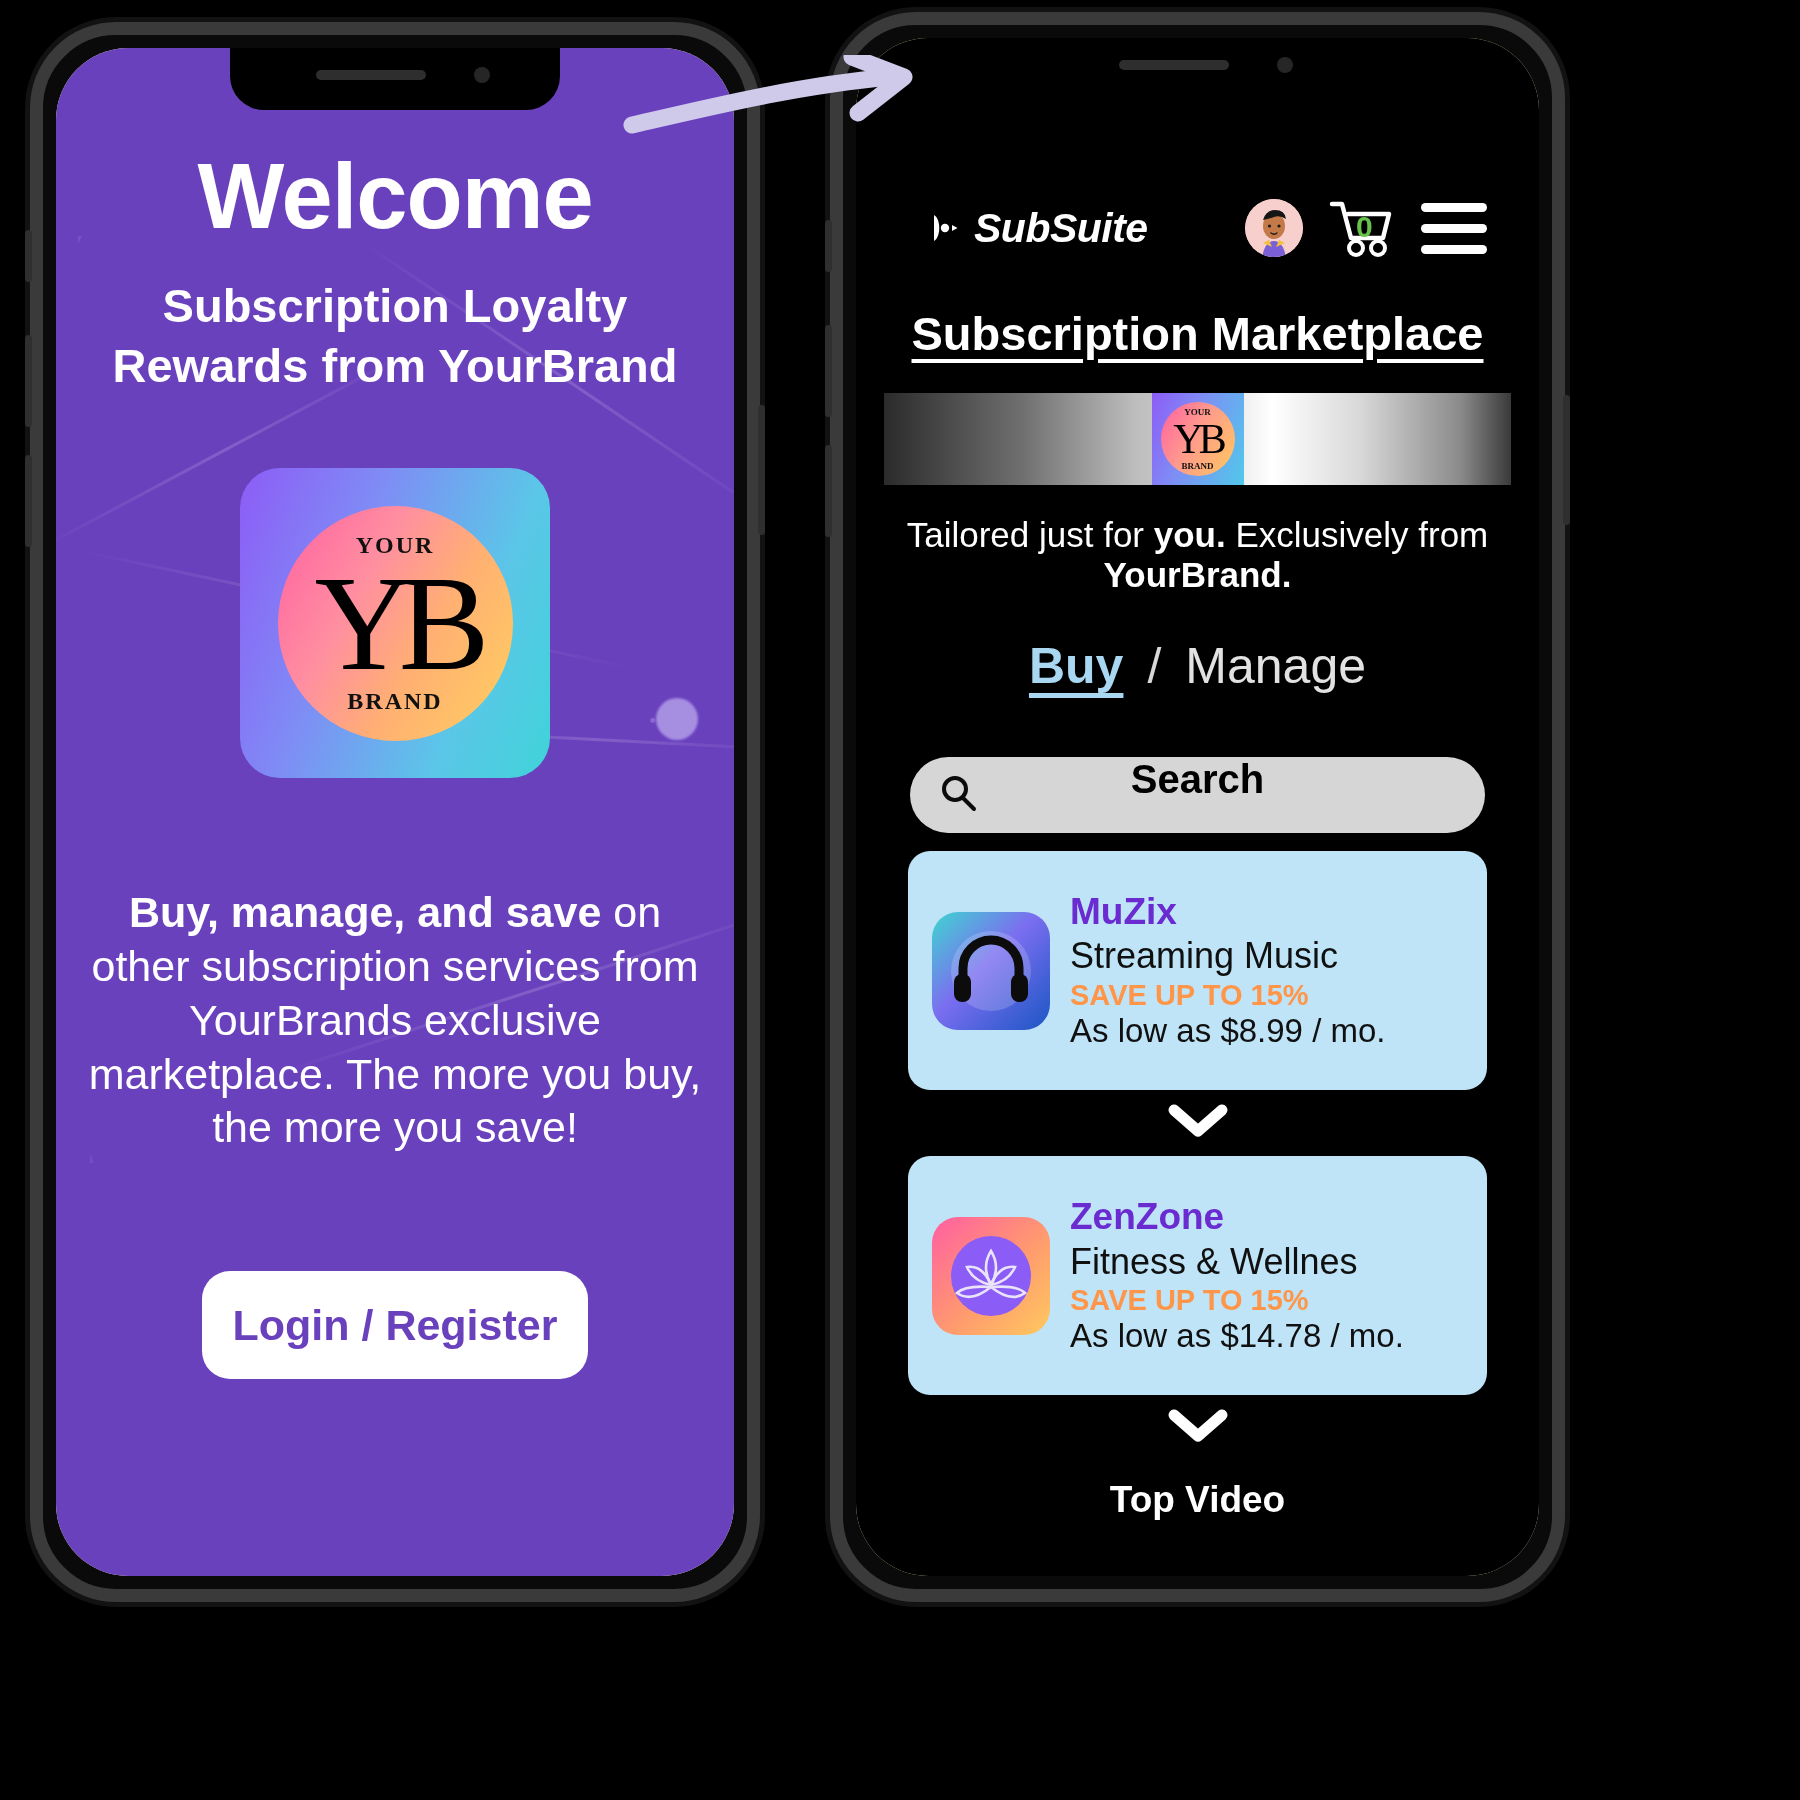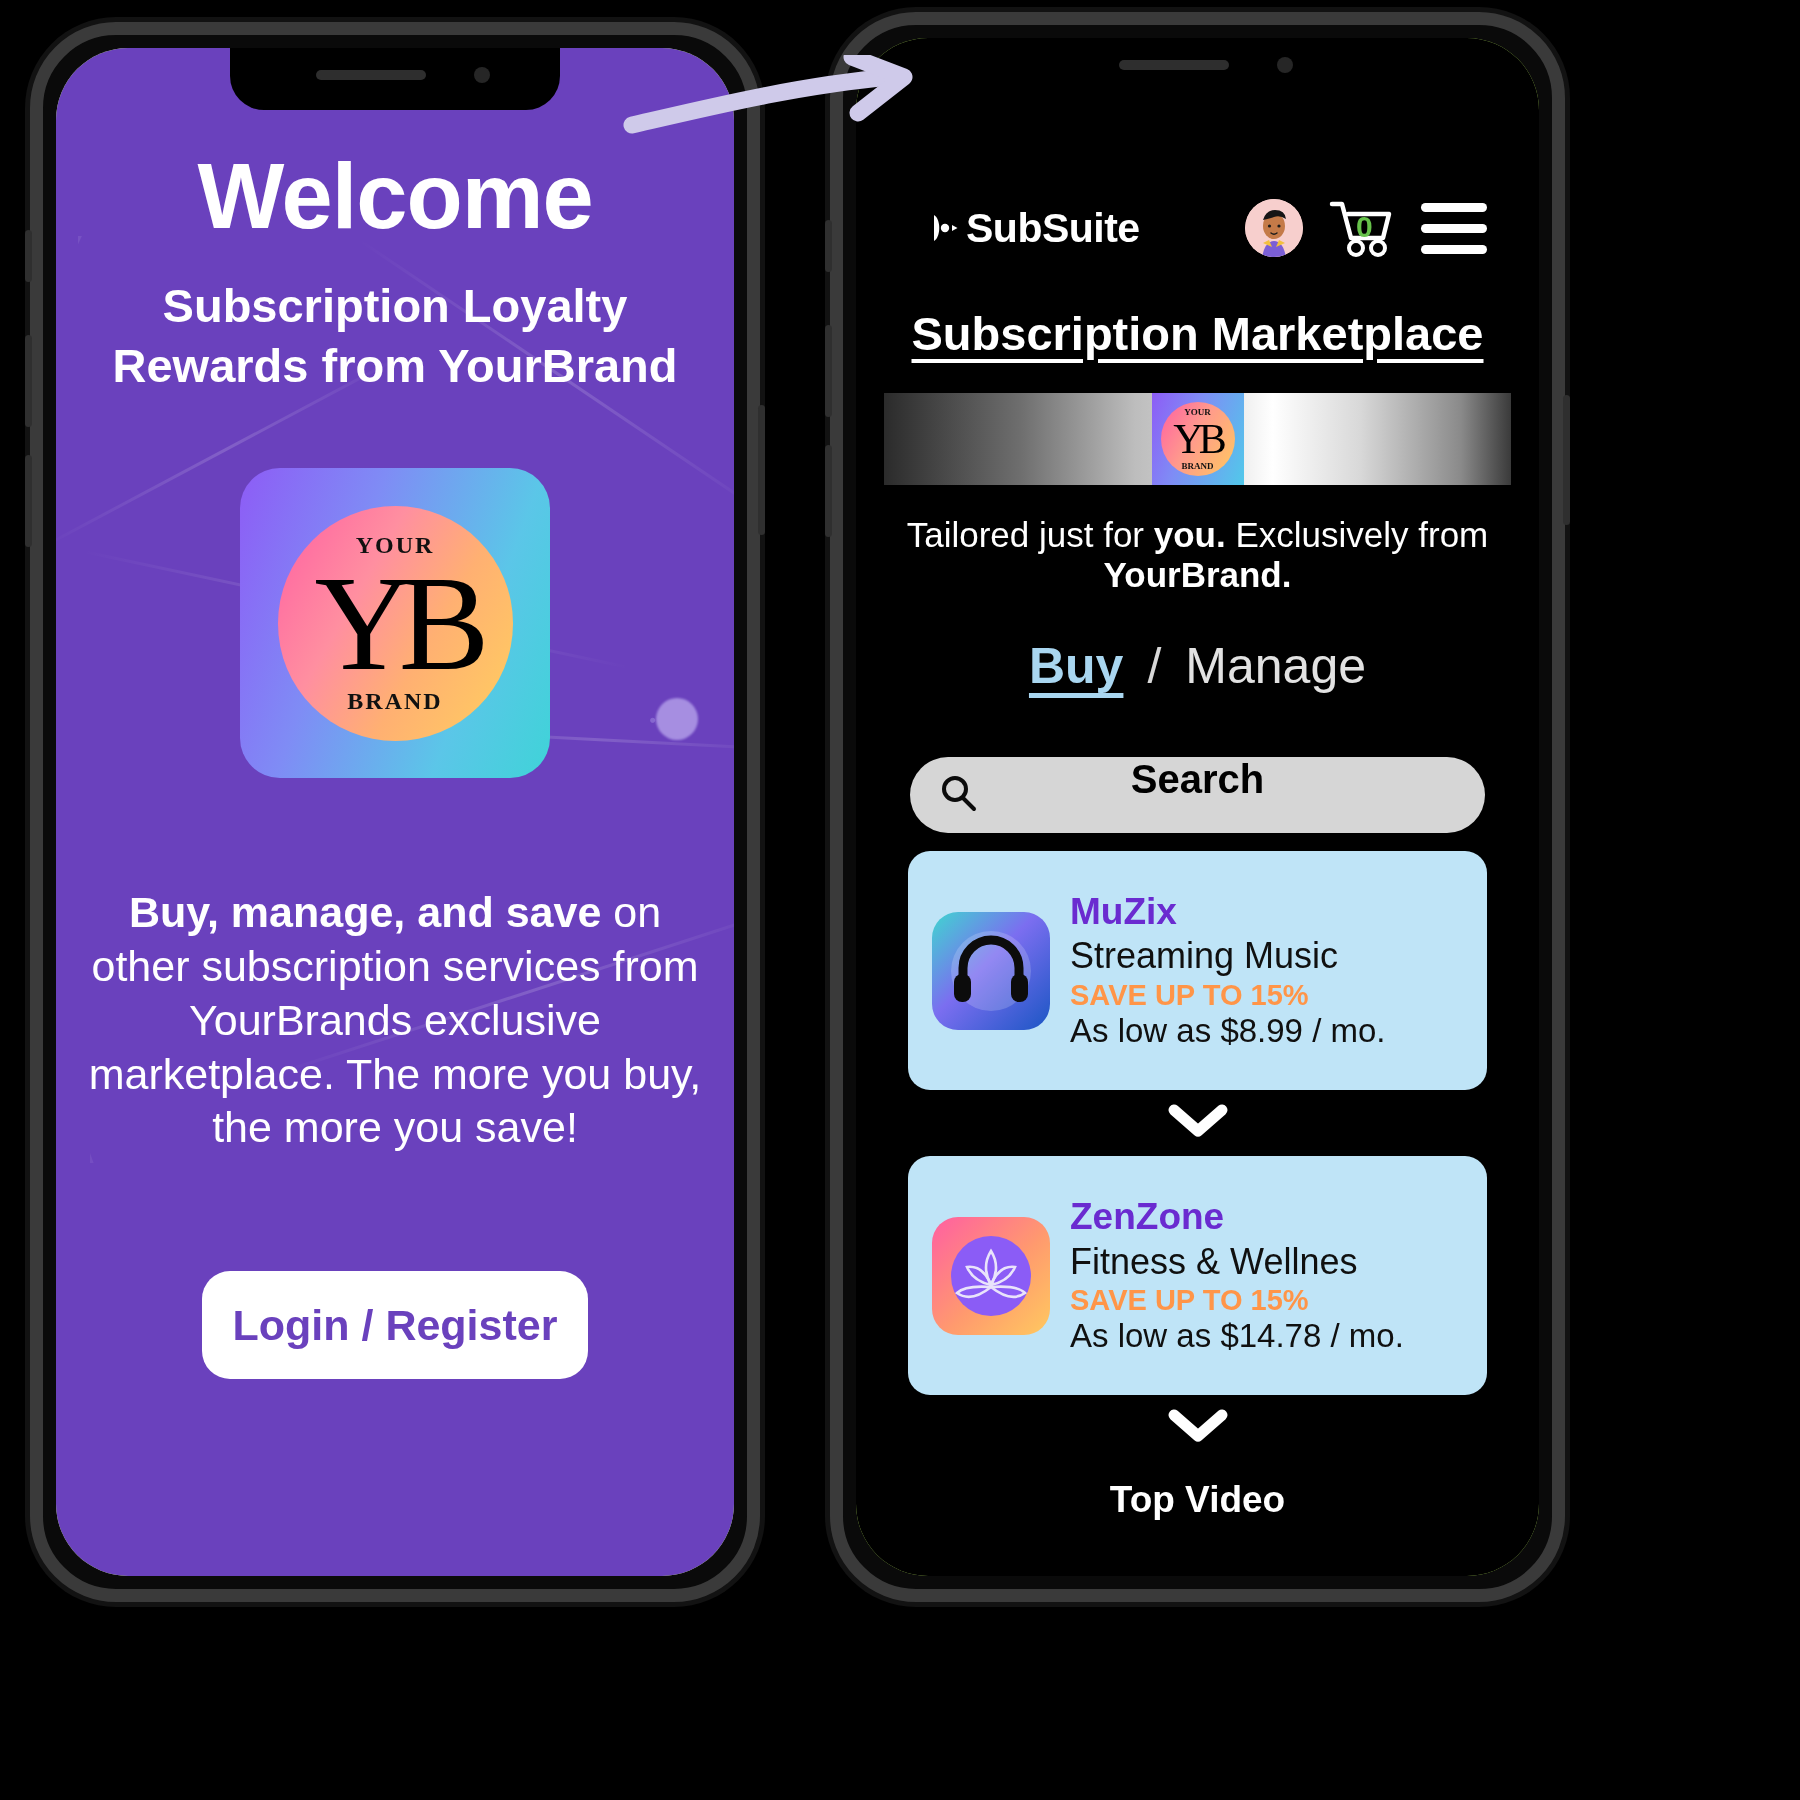--- a/index.html
+++ b/index.html
@@ -26,21 +26,21 @@
     border: 13px solid #3a3a3a;
     border-radius: 86px;
     box-shadow: 0 0 0 5px #121212;
     overflow: visible;
   }
   .phone-inner {
     position: absolute;
     inset: 13px;
     border-radius: 72px;
     overflow: hidden;
-    background: #bef264;
+    background: #fef9c3;
   }
   .notch {
     position: absolute;
     top: 0;
     left: 50%;
     transform: translateX(-50%);
     width: 330px;
     height: 62px;
     background: #000;
     border-bottom-left-radius: 34px;
@@ -187,23 +187,24 @@
   }
   .market-header {
     display: flex;
     align-items: center;
     justify-content: space-between;
     padding: 160px 28px 0 52px;
   }
   .brand-logo {
     display: flex;
     align-items: center;
-    gap: 8px;
+    gap: 16px;
     font-size: 41px;
     font-weight: 800;
+    font-style: italic;
     letter-spacing: -0.5px;
   }
   .brand-glyph { width: 26px; height: 30px; display: block; }
   .header-actions { display: flex; align-items: center; gap: 26px; }
   .avatar {
     width: 58px; height: 58px; border-radius: 50%;
     background: #f7cfcd;
     position: relative; overflow: hidden;
     flex: 0 0 auto;
   }

